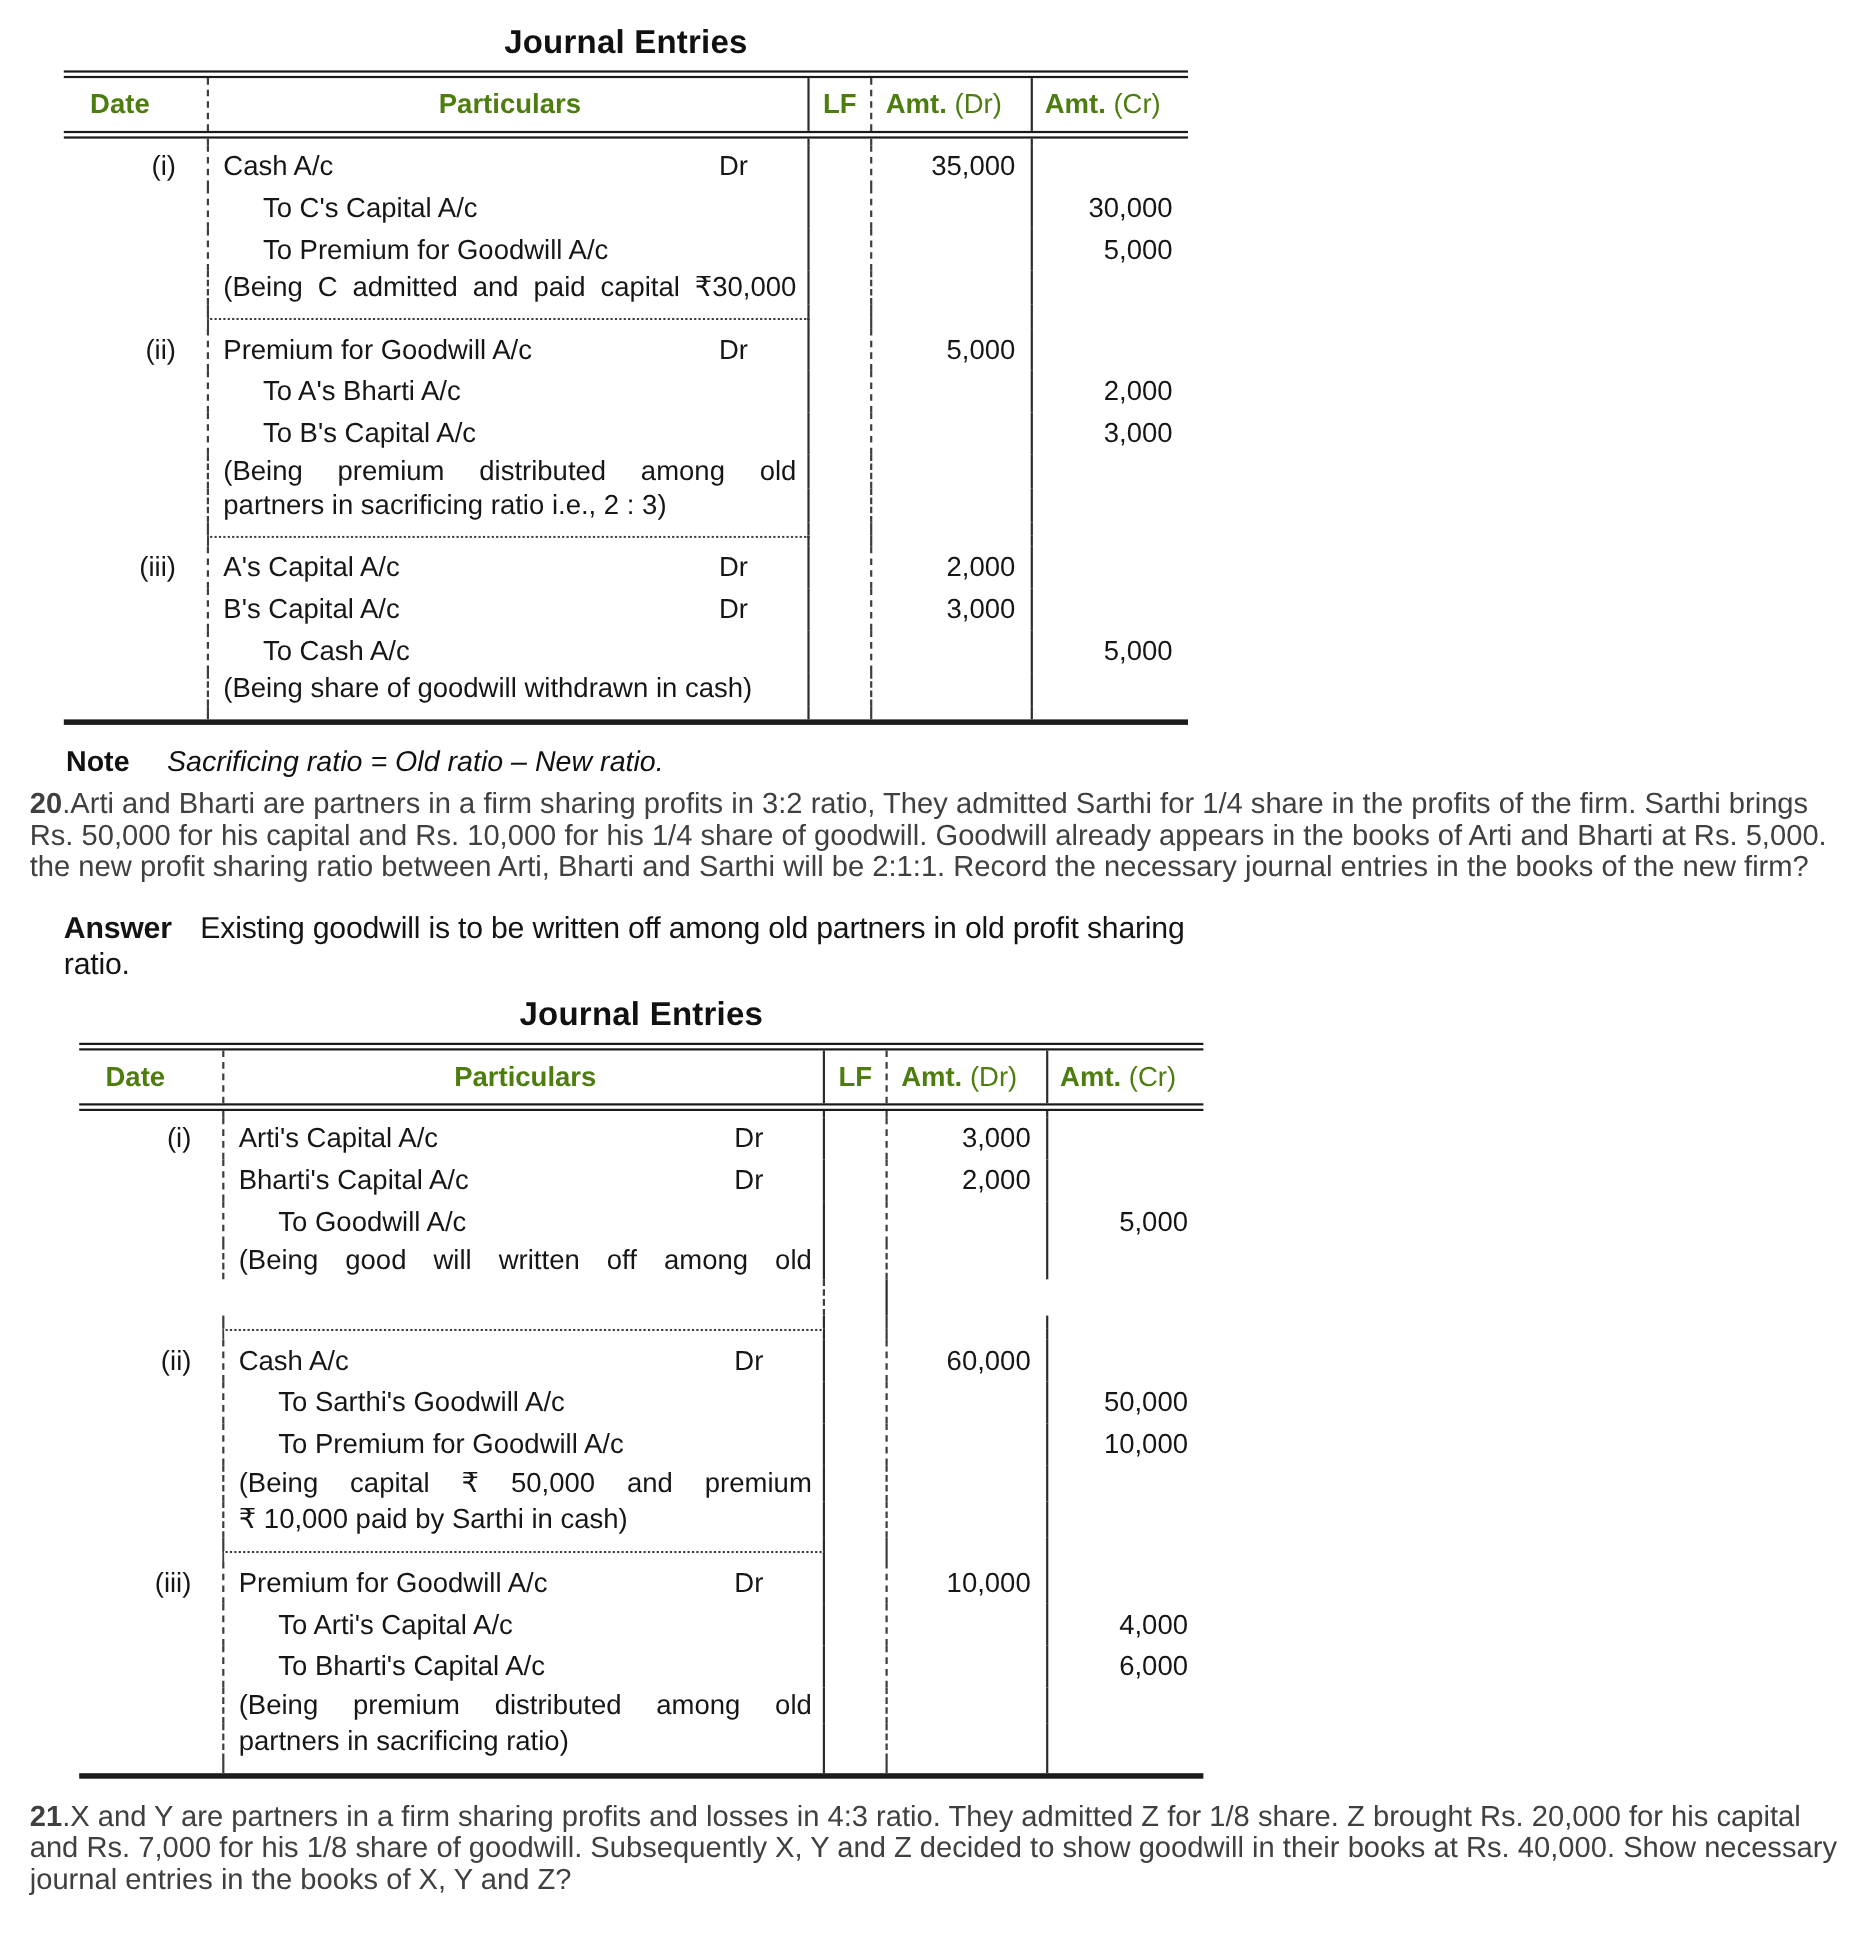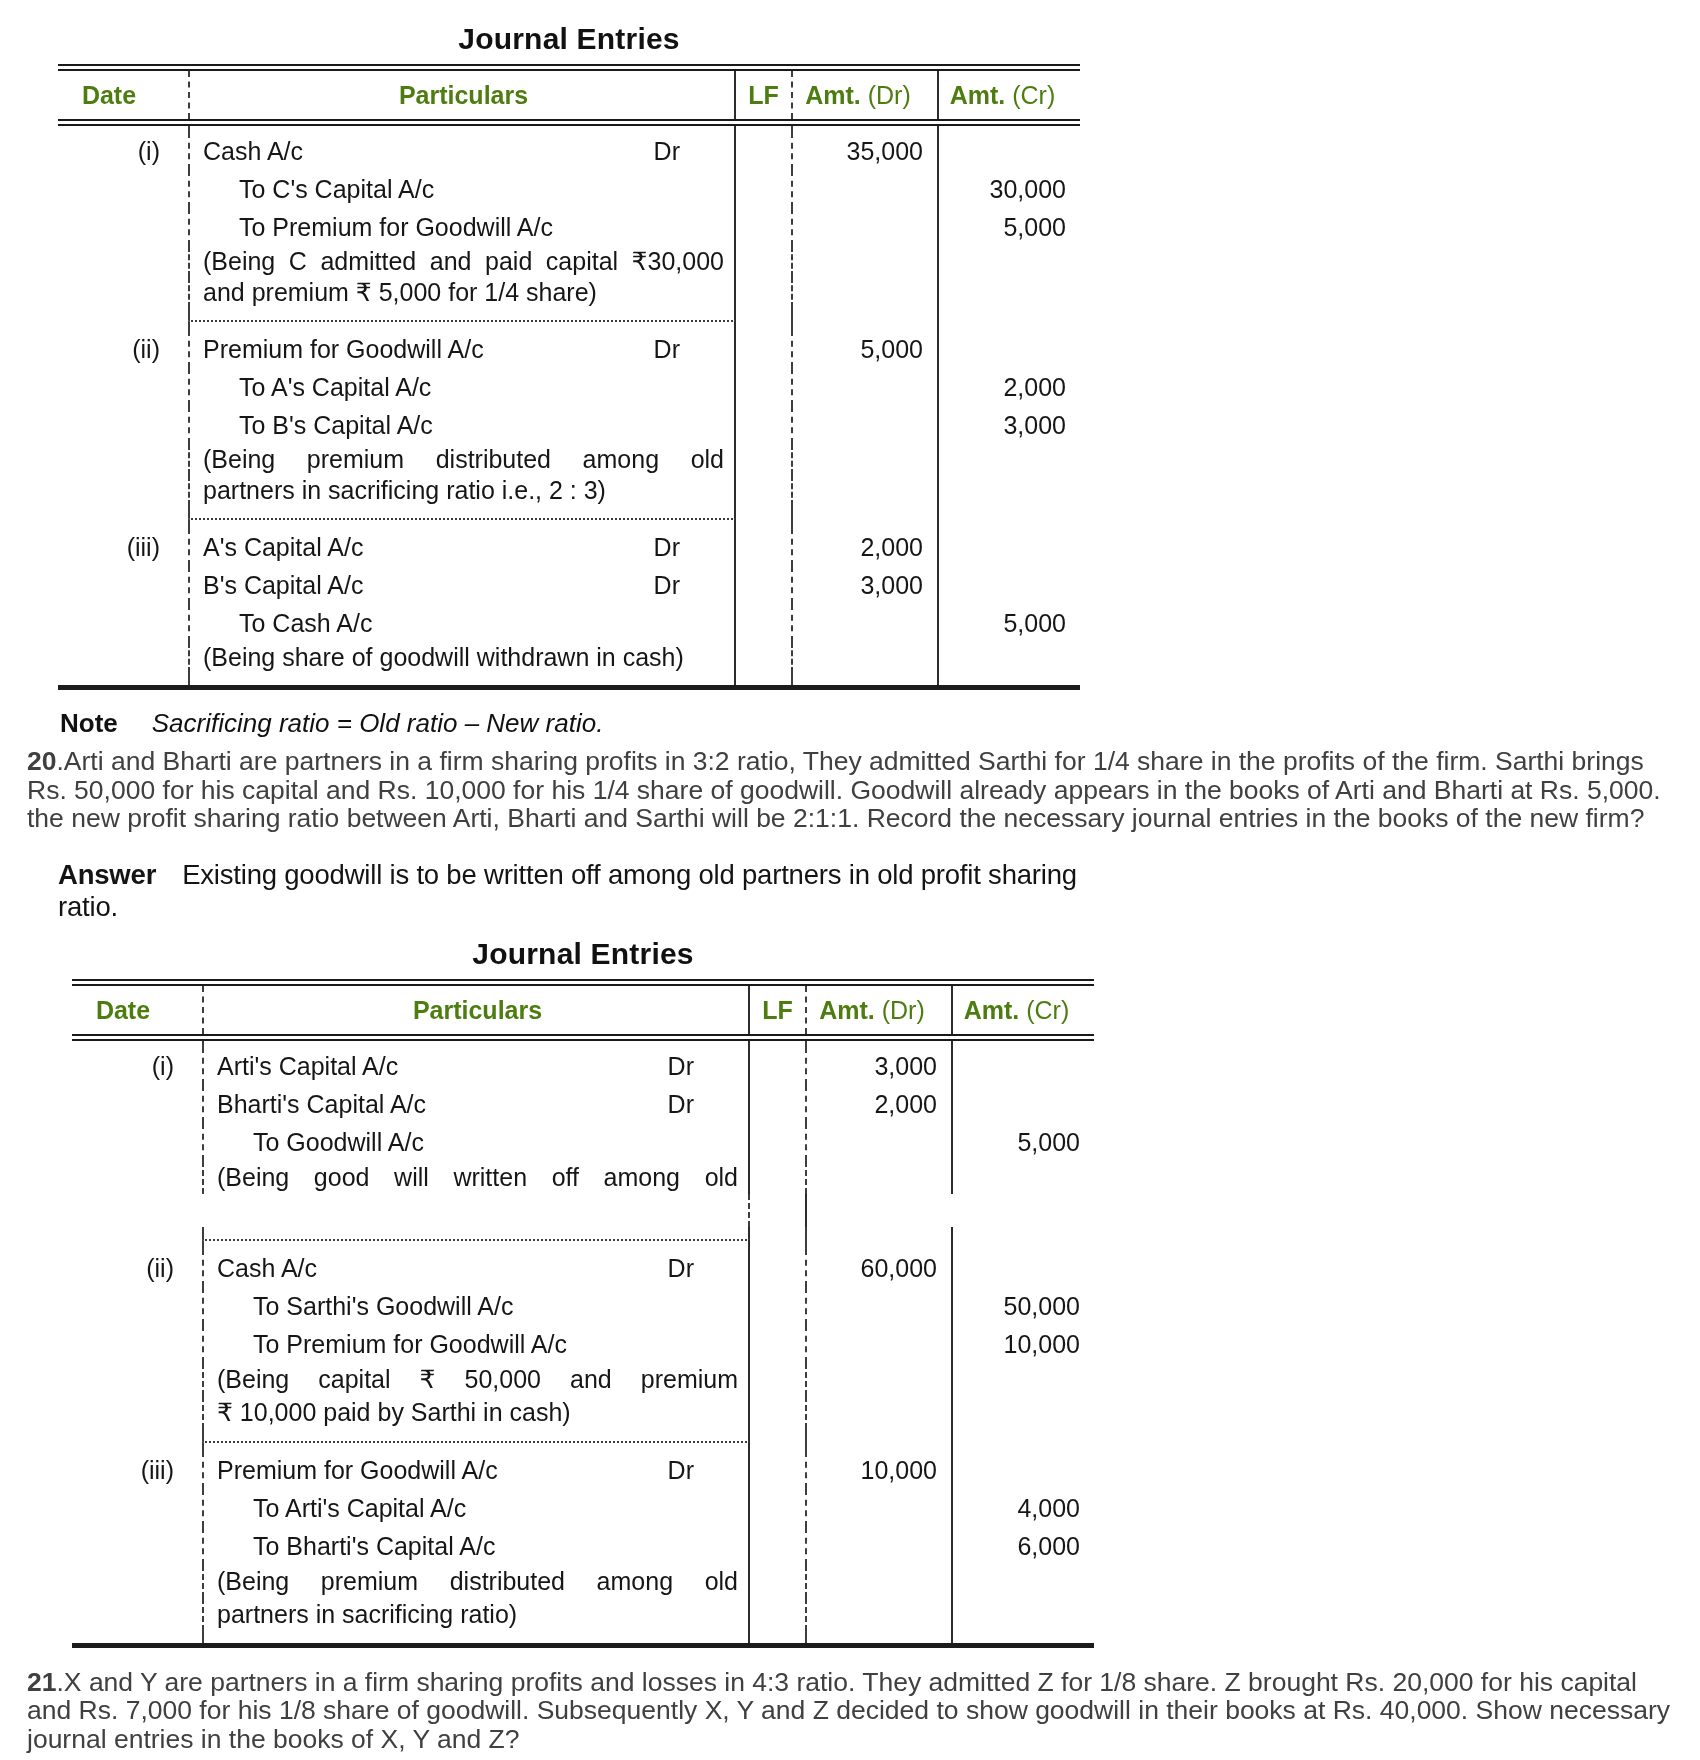--- a/index.html
+++ b/index.html
@@ -126,29 +126,20 @@
           </div>
           <div class="jrow r-narr">
             <div class="cell c-date"></div>
             <div class="cell c-part">
               <span class="narr jfull">(Being C admitted and paid capital ₹30,000</span>
             </div>
             <div class="cell c-lf"></div>
             <div class="cell c-dr"></div>
             <div class="cell c-cr"></div>
           </div>
-          <div class="jrow r-narr">
-            <div class="cell c-date"></div>
-            <div class="cell c-part">
-              <span class="narr">and premium ₹ 5,000 for 1/4 share)</span>
-            </div>
-            <div class="cell c-lf"></div>
-            <div class="cell c-dr"></div>
-            <div class="cell c-cr"></div>
-          </div>
           <div class="jrow r-pad">
             <div class="cell c-date"></div>
             <div class="cell c-part"></div>
             <div class="cell c-lf"></div>
             <div class="cell c-dr"></div>
             <div class="cell c-cr"></div>
           </div>
           <div class="jrow r-lead">
             <div class="cell c-date"></div>
             <div class="cell c-part sep-top"></div>
@@ -164,21 +155,21 @@
                 <span class="mkr">Dr</span>
               </div>
             </div>
             <div class="cell c-lf"></div>
             <div class="cell c-dr">5,000</div>
             <div class="cell c-cr"></div>
           </div>
           <div class="jrow r-line">
             <div class="cell c-date"></div>
             <div class="cell c-part">
-              <span class="to-ind">To A's Capital A/c</span>
+              <span class="to-ind">To A's Bharti A/c</span>
             </div>
             <div class="cell c-lf"></div>
             <div class="cell c-dr"></div>
             <div class="cell c-cr">2,000</div>
           </div>
           <div class="jrow r-line">
             <div class="cell c-date"></div>
             <div class="cell c-part">
               <span class="to-ind">To B's Capital A/c</span>
             </div>

